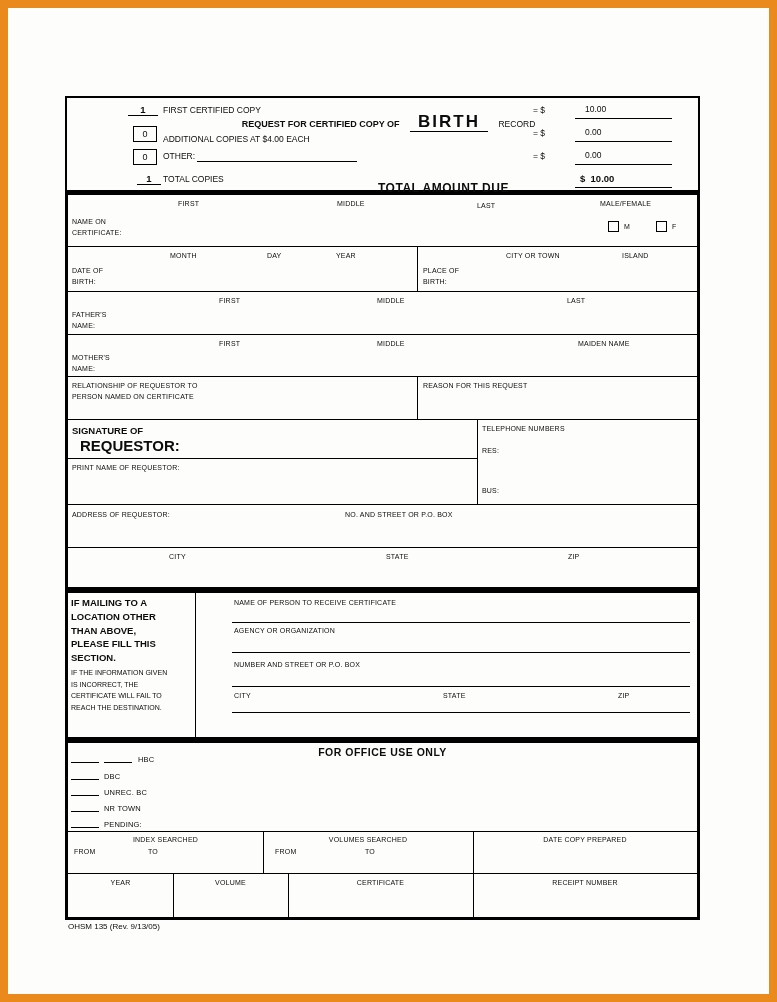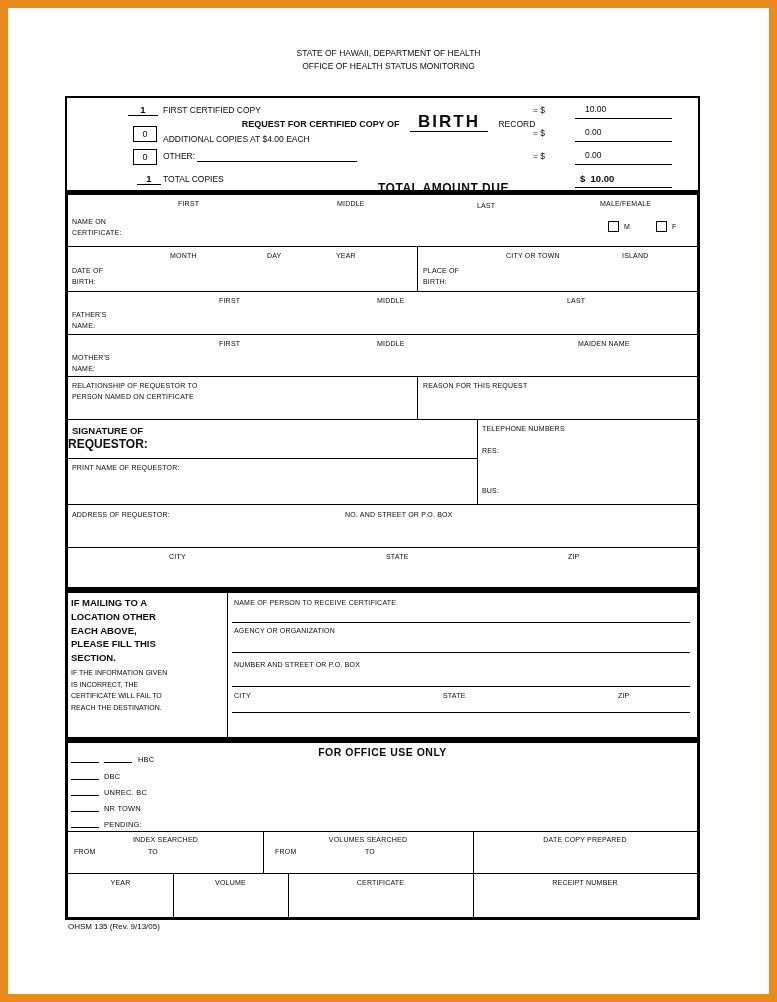--- a/index.html
+++ b/index.html
@@ -19,24 +19,20 @@
   .chk { position:absolute; width:11px; height:11px; border:1px solid #000; background:#fff; }
   .blank { position:absolute; border-bottom:1px solid #000; }
   .qtybox { position:absolute; width:24px; height:16px; border:1px solid #000; font-size:9px; line-height:15px; text-align:center; }
   .amt { position:absolute; width:97px; height:15px; border-bottom:1px solid #000; font-size:8.5px; padding-left:10px; }
 </style>
 </head>
 <body>
 
 <div class="page" style="border-color: rgb(234, 138, 28);">
 
-  <div class="abs ctr" style="left:0;right:0;top:40px;">
-    <div style="font-size:8.5px;">STATE OF HAWAII, DEPARTMENT OF HEALTH</div>
-    <div style="font-size:8.5px;margin-top:3px;">OFFICE OF HEALTH STATUS MONITORING</div>
-  </div>
   <div class="abs ctr" style="left:0;right:0;top:68px;margin-top:36px;">
     <span class="b" style="font-size:9px;vertical-align:baseline;">REQUEST FOR CERTIFIED COPY OF</span>
     <span class="b" style="font-size:17px;letter-spacing:2px;border-bottom:1px solid #000;padding:0 8px;margin:0 6px;vertical-align:baseline;">BIRTH</span>
     <span style="font-size:8.5px;vertical-align:baseline;">RECORD</span>
   </div>
 
   <div class="abs box2" style="left:57px;top:88px;width:635px;height:96px;">
 
     <div class="abs" style="left:0;right:0;top:6px;height:20px;">
       <span class="abs b ctr" style="left:61px;width:30px;font-size:9.5px;border-bottom:1px solid #000;">1</span>
@@ -115,45 +111,45 @@
     <div class="abs" style="left:0;right:0;top:182px;height:43px;border-bottom:1px solid #000;">
       <span class="vline" style="left:349px;"></span>
       <span class="abs f7" style="left:4px;top:5px;">RELATIONSHIP OF REQUESTOR TO</span>
       <span class="abs f7" style="left:4px;top:16px;">PERSON NAMED ON CERTIFICATE</span>
       <span class="abs f7" style="left:355px;top:5px;">REASON FOR THIS REQUEST</span>
     </div>
 
     <div class="abs" style="left:0;right:0;top:225px;height:85px;border-bottom:1px solid #000;">
       <span class="vline" style="left:409px;"></span>
       <span class="abs b" style="left:4px;top:5px;font-size:9.5px;">SIGNATURE OF</span>
-      <span class="abs b" style="left:0;top:17px;font-size:12px;">REQUESTOR:</span>
+      <span class="abs b" style="left:12px;top:17px;font-size:15px;">REQUESTOR:</span>
       <span class="hline" style="left:0;width:409px;top:38px;"></span>
       <span class="abs f7" style="left:4px;top:44px;">PRINT NAME OF REQUESTOR:</span>
       <span class="abs f7" style="left:414px;top:5px;">TELEPHONE NUMBERS</span>
       <span class="abs f7" style="left:414px;top:27px;">RES:</span>
       <span class="abs f7" style="left:414px;top:67px;">BUS:</span>
     </div>
 
     <div class="abs" style="left:0;right:0;top:310px;height:43px;border-bottom:1px solid #000;">
       <span class="abs f7" style="left:4px;top:6px;">ADDRESS OF REQUESTOR:</span>
       <span class="abs f7" style="left:277px;top:6px;">NO. AND STREET OR P.O. BOX</span>
     </div>
 
     <div class="abs" style="left:0;right:0;top:353px;height:39px;">
       <span class="abs f7" style="left:101px;top:5px;">CITY</span>
       <span class="abs f7" style="left:318px;top:5px;">STATE</span>
       <span class="abs f7" style="left:500px;top:5px;">ZIP</span>
     </div>
   </div>
 
   <div class="abs box3" style="left:57px;top:582px;width:635px;height:150px;">
-    <div class="abs" style="left:0;top:0;bottom:0;width:160px;border-right:1px solid #000;padding:3px 2px 0 3px;">
+    <div class="abs" style="left:0;top:0;bottom:0;width:128px;border-right:1px solid #000;padding:3px 2px 0 3px;">
       <div class="b" style="font-size:9.5px;line-height:13.8px;">IF MAILING TO A</div>
       <div class="b" style="font-size:9.5px;line-height:13.8px;">LOCATION OTHER</div>
-      <div class="b" style="font-size:9.5px;line-height:13.8px;">EACH ABOVE,</div>
+      <div class="b" style="font-size:9.5px;line-height:13.8px;">THAN ABOVE,</div>
       <div class="b" style="font-size:9.5px;line-height:13.8px;">PLEASE FILL THIS</div>
       <div class="b" style="font-size:9.5px;line-height:13.8px;">SECTION.</div>
       <div style="font-size:7px;line-height:11.6px;margin-top:2px;">IF THE INFORMATION GIVEN</div>
       <div style="font-size:7px;line-height:11.6px;">IS INCORRECT, THE</div>
       <div style="font-size:7px;line-height:11.6px;">CERTIFICATE WILL FAIL TO</div>
       <div style="font-size:7px;line-height:11.6px;">REACH THE DESTINATION.</div>
     </div>
     <div class="abs" style="left:160px;top:0;right:0;bottom:0;">
       <span class="abs f7" style="left:6px;top:6px;">NAME OF PERSON TO RECEIVE CERTIFICATE</span>
       <span class="hline" style="left:4px;width:458px;top:29px;"></span>

